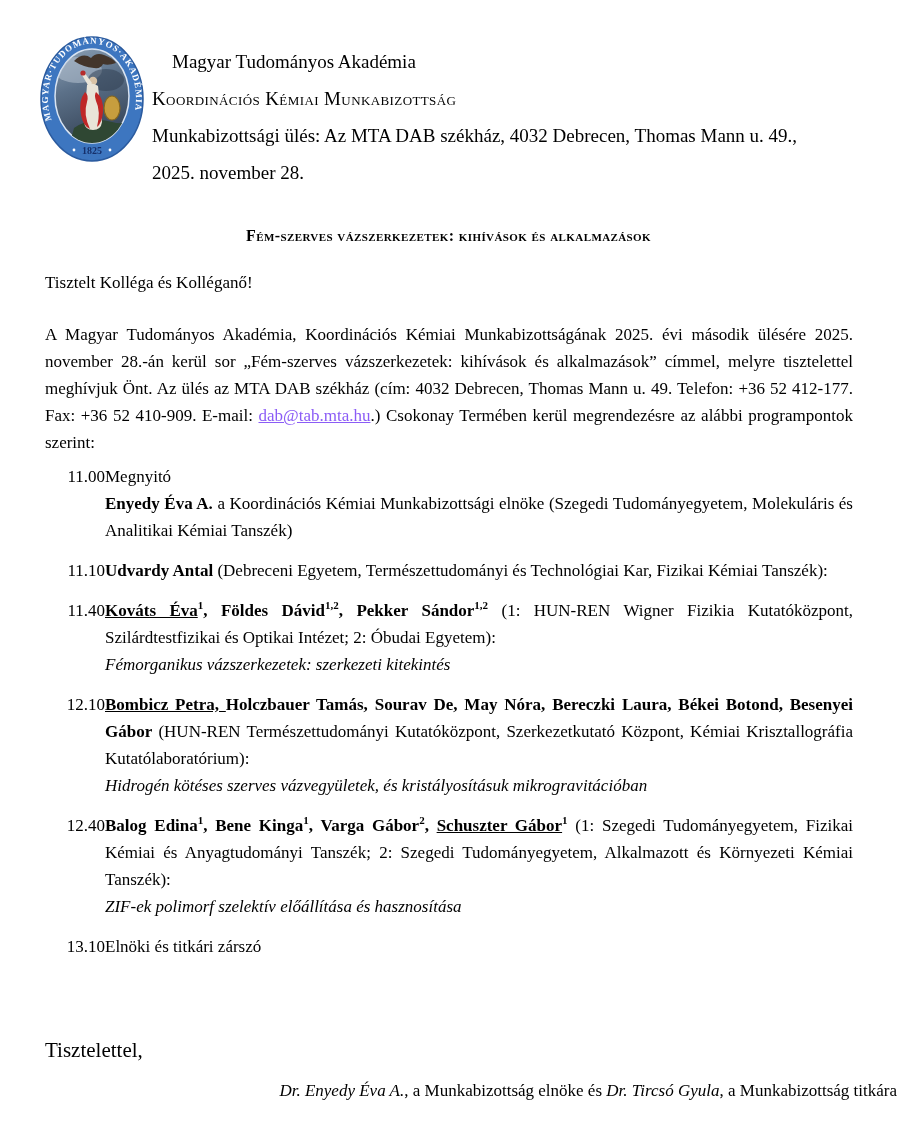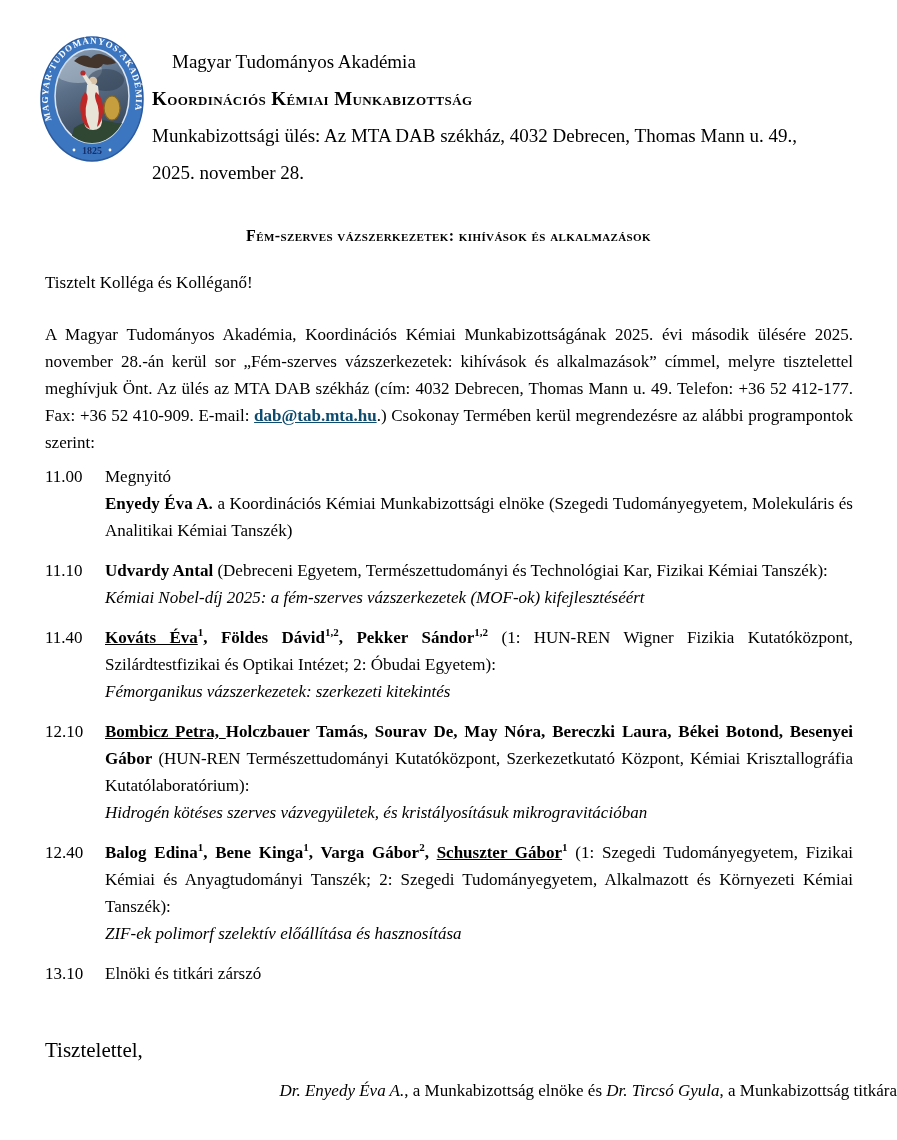--- a/index.html
+++ b/index.html
@@ -4,43 +4,43 @@
 <style>
   html,body{margin:0;padding:0;background:#fff;}
   .page{
     position:relative;width:897px;height:1140px;background:#fff;
     font-family:"Liberation Serif", serif;color:#000;overflow:hidden;
   }
   .header{position:absolute;top:36px;left:40px;display:flex;}
   .logo{width:104px;height:126px;flex-shrink:0;}
   .header-text{margin-left:8px;padding-top:8px;}
   .org-name{font-size:19px;line-height:36px;margin-left:20px;}
-  .committee-name{font-size:19px;line-height:37px;font-weight:bold;font-variant:small-caps;letter-spacing:0.4px;}
+  .committee-name{font-size:19px;line-height:37px;font-weight:normal;font-variant:small-caps;letter-spacing:0.4px;}
   .meeting-info{font-size:19px;line-height:37px;}
   .doc-title{
     position:absolute;top:227px;left:0;width:100%;text-align:center;
     font-size:16px;font-weight:bold;font-variant:small-caps;letter-spacing:0.4px;
   }
   .greeting{position:absolute;top:273px;left:45px;font-size:17px;}
   .intro{
     position:absolute;top:321px;left:45px;width:808px;
     font-size:17px;line-height:27px;text-align:justify;
   }
   .program{position:absolute;top:463px;left:45px;width:808px;font-size:17px;}
   .program-item{display:flex;margin-bottom:13px;}
-  .ptime{width:60px;flex-shrink:0;line-height:27px;}
+  .ptime{width:60px;flex-shrink:0;line-height:27px;text-align:right;}
   .pcontent{flex:1;line-height:27px;font-family:Liberation Serif, serif;}
   .pline{text-align:justify;}
   .closing{position:absolute;top:1038px;left:45px;font-size:21px;}
   .signature{position:absolute;top:1081px;left:0;width:100%;text-align:right;font-size:17px;}
   .sb{font-weight:bold;}
   .si{font-style:italic;}
   .su{text-decoration:underline;}
   .ssup{vertical-align:super;font-size:11px;line-height:0;}
-  a.seg-link{color:#0c4a6e;text-decoration:underline;cursor:pointer;font-weight:bold;}
+  a.seg-link{color:#8b5cf6;text-decoration:underline;cursor:pointer;}
 </style>
 </head>
 <body>
 
 <div class="page">
 
   <div class="header">
     <svg class="logo" viewBox="0 0 104 126" xmlns="http://www.w3.org/2000/svg">
       <defs>
         <linearGradient id="sky" x1="0" y1="0" x2="0.3" y2="1">
@@ -94,21 +94,20 @@
         <div class="ptime">11.00</div>
         <div class="pcontent">
           <div class="pline"><span class="">Megnyitó</span></div>
           <div class="pline"><span class="sb">Enyedy Éva A.</span><span class=""> a Koordinációs Kémiai Munkabizottsági elnöke (Szegedi Tudományegyetem, Molekuláris és Analitikai Kémiai Tanszék)</span></div>
         </div>
       </div>
       <div class="program-item">
         <div class="ptime">11.10</div>
         <div class="pcontent">
           <div class="pline"><span class="sb">Udvardy Antal</span><span class=""> (Debreceni Egyetem, Természettudományi és Technológiai Kar, Fizikai Kémiai Tanszék):</span></div>
-          <div class="pline"><span class="si">Kémiai Nobel-díj 2025: a fém-szerves vázszerkezetek (MOF-ok) kifejlesztéséért</span></div>
         </div>
       </div>
       <div class="program-item">
         <div class="ptime">11.40</div>
         <div class="pcontent">
           <div class="pline"><span class="sb su">Kováts Éva</span><span class="sb ssup">1</span><span class="sb">, </span><span class="sb">Földes Dávid</span><span class="sb ssup">1,2</span><span class="sb">, </span><span class="sb">Pekker Sándor</span><span class="sb ssup">1,2</span><span class=""> (1: HUN-REN Wigner Fizikia Kutatóközpont, Szilárdtestfizikai és Optikai Intézet; 2: Óbudai Egyetem):</span></div>
           <div class="pline"><span class="si">Fémorganikus vázszerkezetek: szerkezeti kitekintés</span></div>
         </div>
       </div>
       <div class="program-item">

